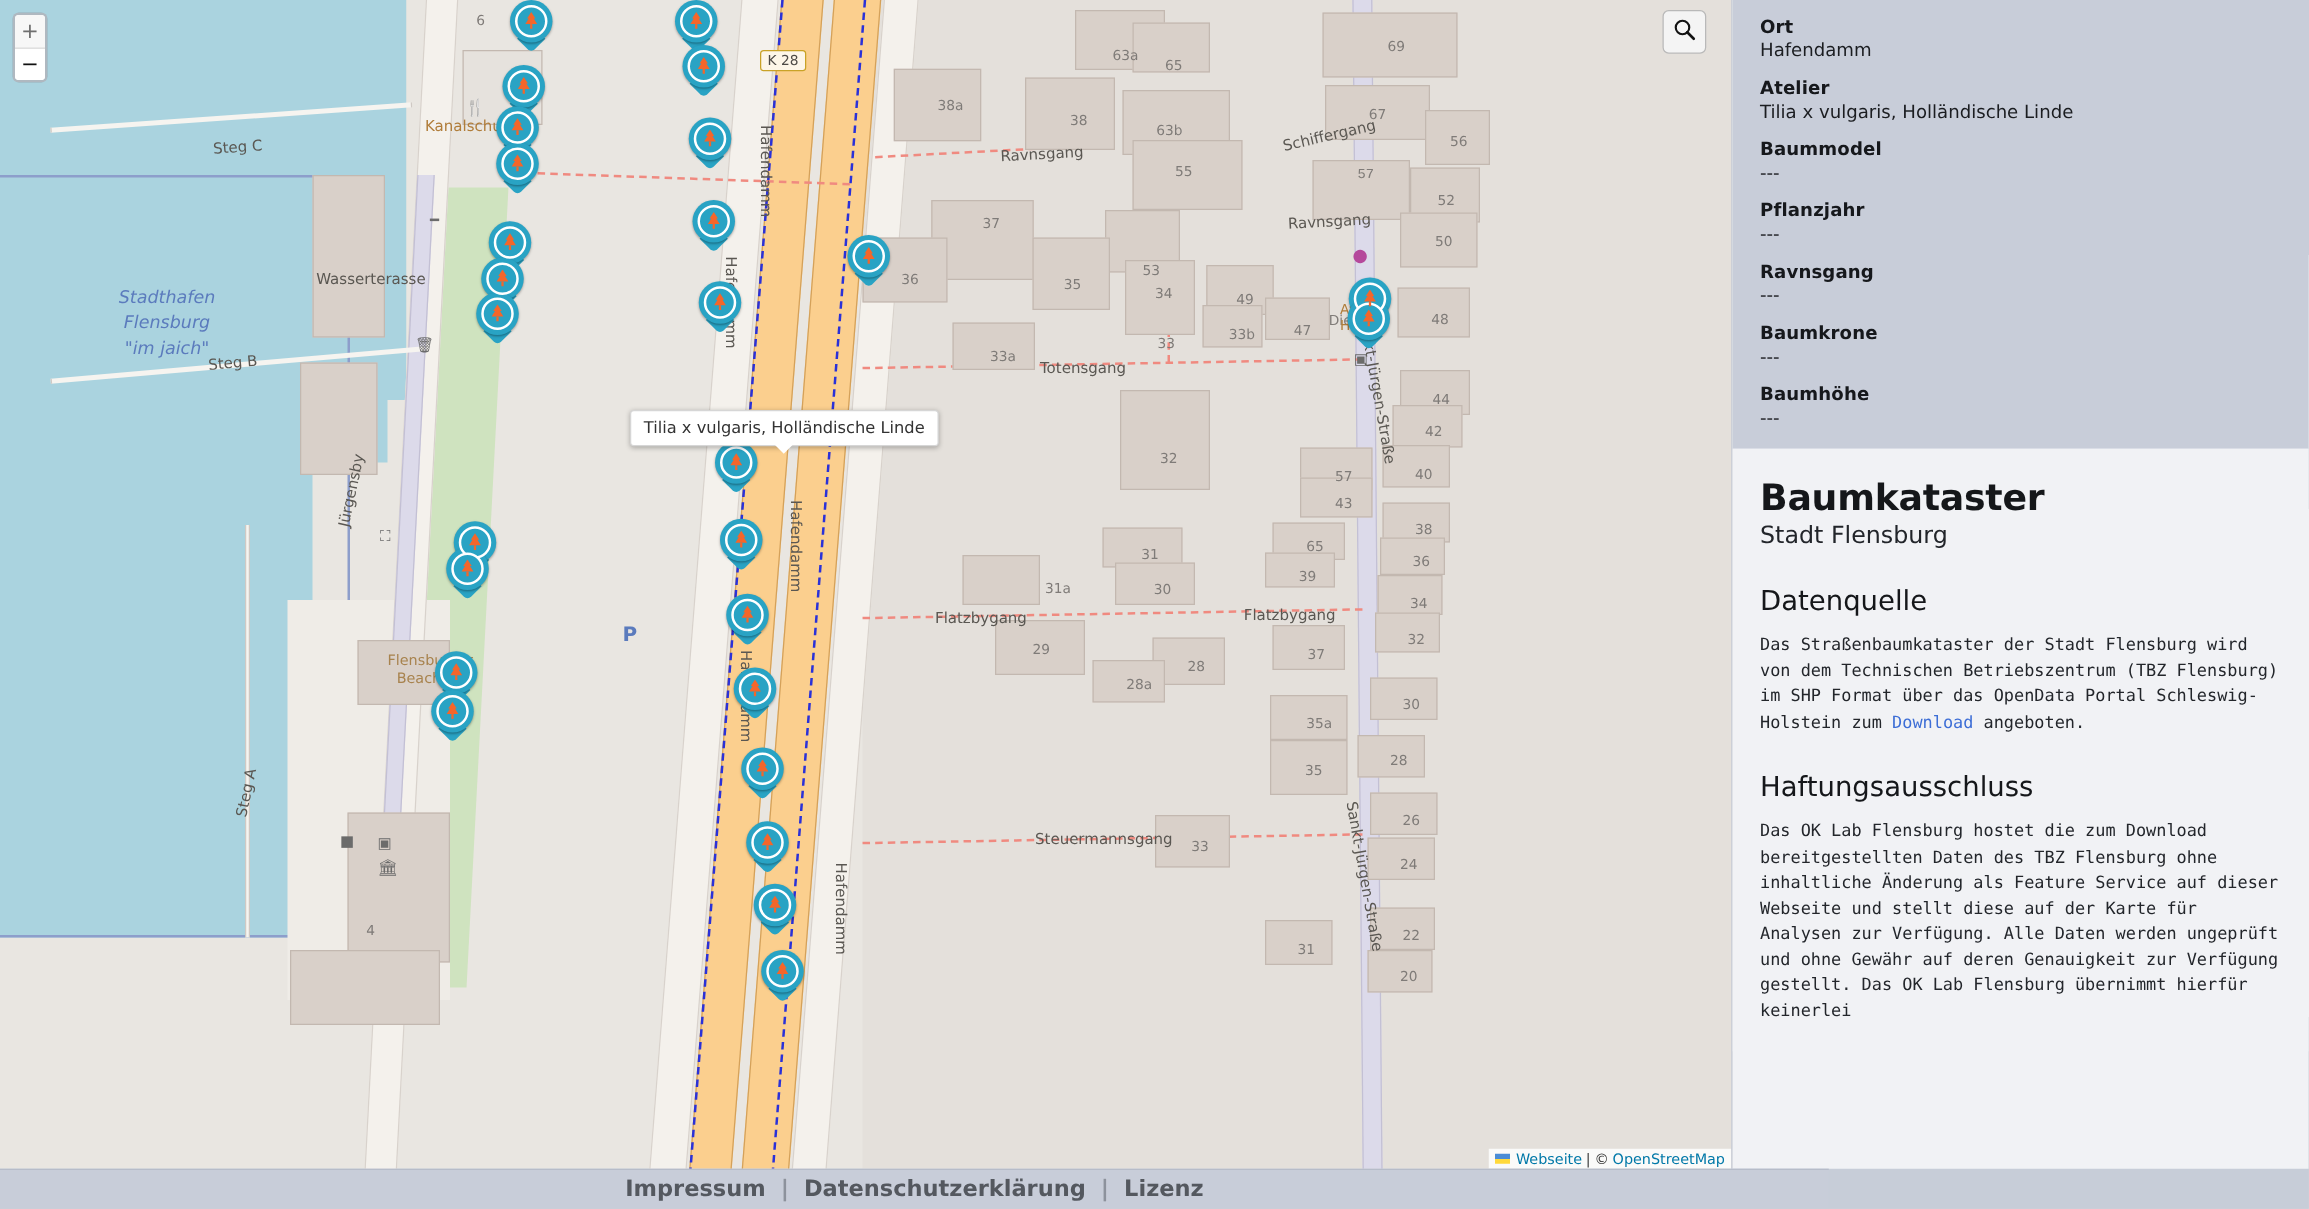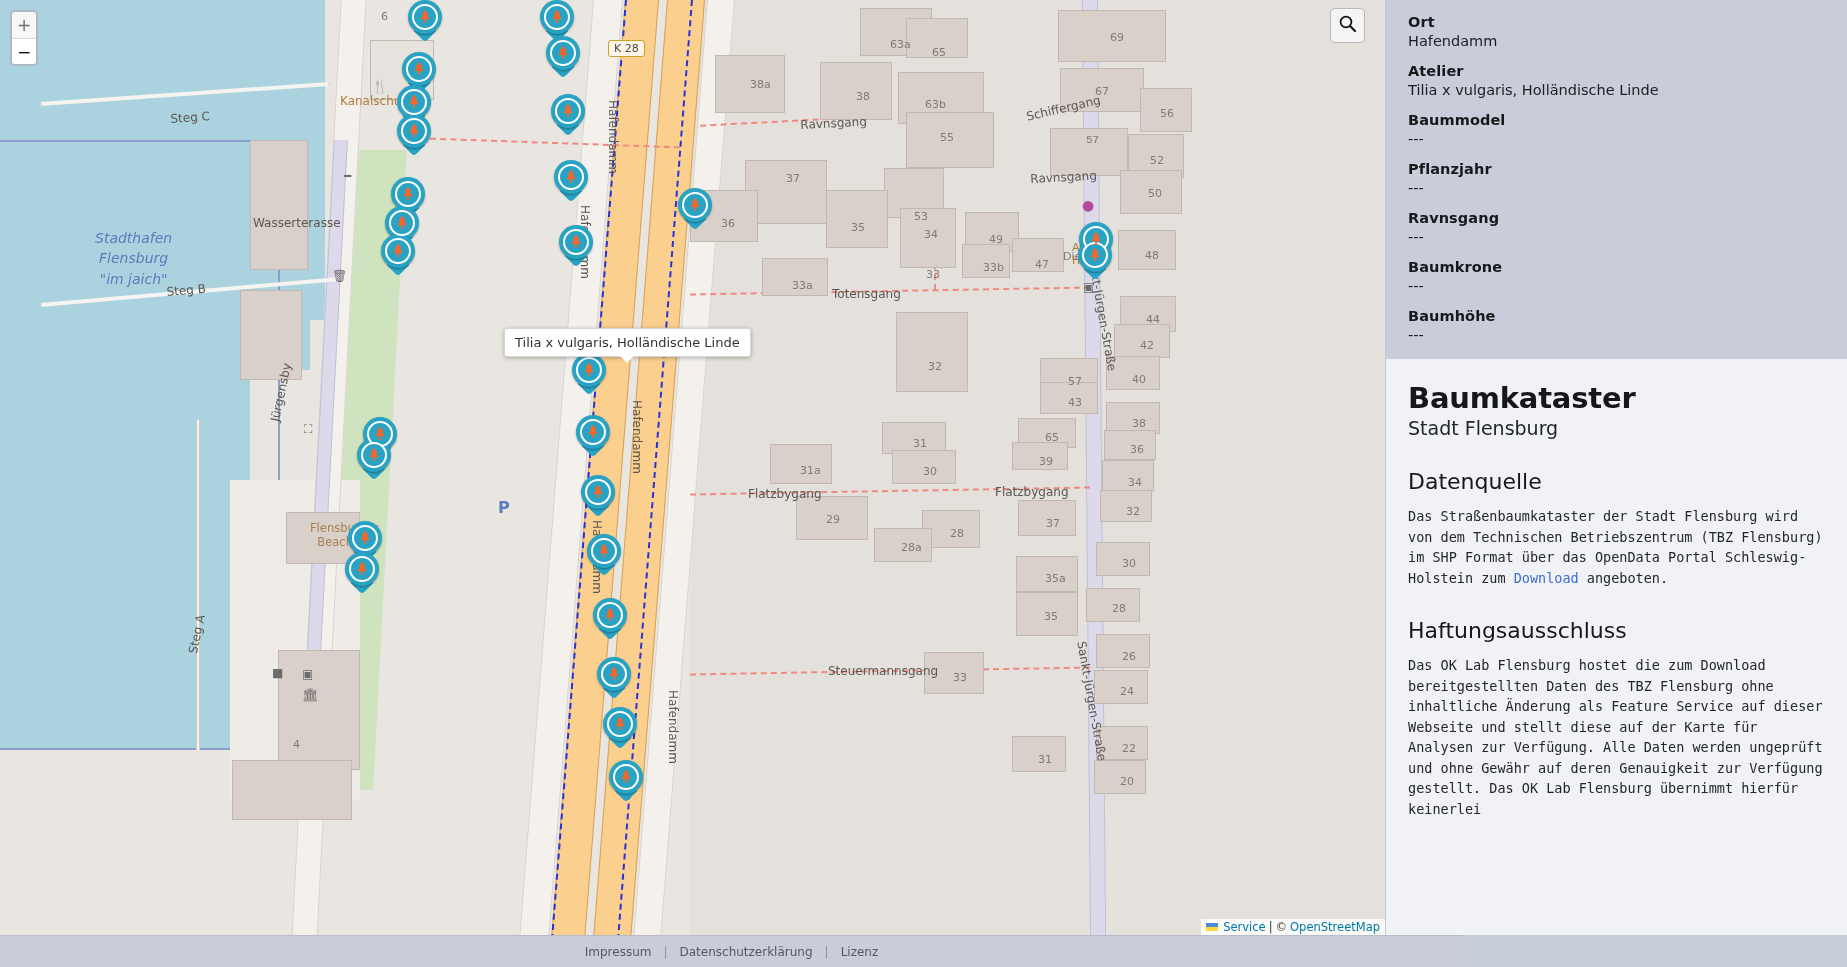--- a/index.html
+++ b/index.html
@@ -331,22 +331,23 @@
   #footer {
     position: absolute;
     left: 0; bottom: 0;
     width: 1463px; height: 32px;
     background: #c8cdd9;
     border-top: 1px solid #b6bcc9;
     display: flex;
     align-items: center;
     justify-content: center;
     gap: 0;
-    font-size: 12px;
+    font-size: 18px;
     z-index: 90;
+    font-weight: bold;
   }
   #footer a {
     color: #54585f;
     text-decoration: none;
     padding: 0 12px;
   }
   #footer .sep { color: #8d929c; }
 </style>
 </head>
 <body>
@@ -480,21 +481,21 @@
           <div class="bldg-label" style="left: 1140px; top: 339px;">42</div>
           <div class="bldg-label" style="left: 928px; top: 360px;">32</div>
           <div class="bldg-label" style="left: 1068px; top: 375px;">57</div>
           <div class="bldg-label" style="left: 1132px; top: 373px;">40</div>
           <div class="bldg-label" style="left: 1068px; top: 396px;">43</div>
           <div class="bldg-label" style="left: 1132px; top: 417px;">38</div>
           <div class="bldg-label" style="left: 1045px; top: 431px;">65</div>
           <div class="bldg-label" style="left: 1130px; top: 443px;">36</div>
           <div class="bldg-label" style="left: 913px; top: 437px;">31</div>
           <div class="bldg-label" style="left: 1039px; top: 455px;">39</div>
-          <div class="bldg-label" style="left: 800px; top: 464px;">31a</div>
+          <div class="bldg-label" style="left: 836px; top: 464px;">31a</div>
           <div class="bldg-label" style="left: 923px; top: 465px;">30</div>
           <div class="bldg-label" style="left: 1128px; top: 476px;">34</div>
           <div class="bldg-label" style="left: 1046px; top: 517px;">37</div>
           <div class="bldg-label" style="left: 826px; top: 513px;">29</div>
           <div class="bldg-label" style="left: 1126px; top: 505px;">32</div>
           <div class="bldg-label" style="left: 950px; top: 527px;">28</div>
           <div class="bldg-label" style="left: 901px; top: 541px;">28a</div>
           <div class="bldg-label" style="left: 1045px; top: 572px;">35a</div>
           <div class="bldg-label" style="left: 1122px; top: 557px;">30</div>
           <div class="bldg-label" style="left: 1044px; top: 610px;">35</div>
@@ -872,21 +873,21 @@
       <span>
         <svg width="19" height="19" viewBox="0 0 19 19">
           <circle cx="8" cy="8" r="5.4" fill="none" stroke="#111" stroke-width="1.7"></circle>
           <line x1="11.8" y1="11.8" x2="17" y2="17" stroke="#111" stroke-width="2.1" stroke-linecap="round"></line>
         </svg>
       </span>
     </div>
 
     <div id="attribution">
       <span class="leaflet-flag"></span>
-      <a href="#">Service</a>
+      <a href="#">Webseite</a>
       <span>|</span>
       <span>©</span>
       <a href="#">OpenStreetMap</a>
     </div>
   </div>
 
   <div id="sidebar">
 
     <div id="info-panel">
       <p class="info-term">Ort</p>

